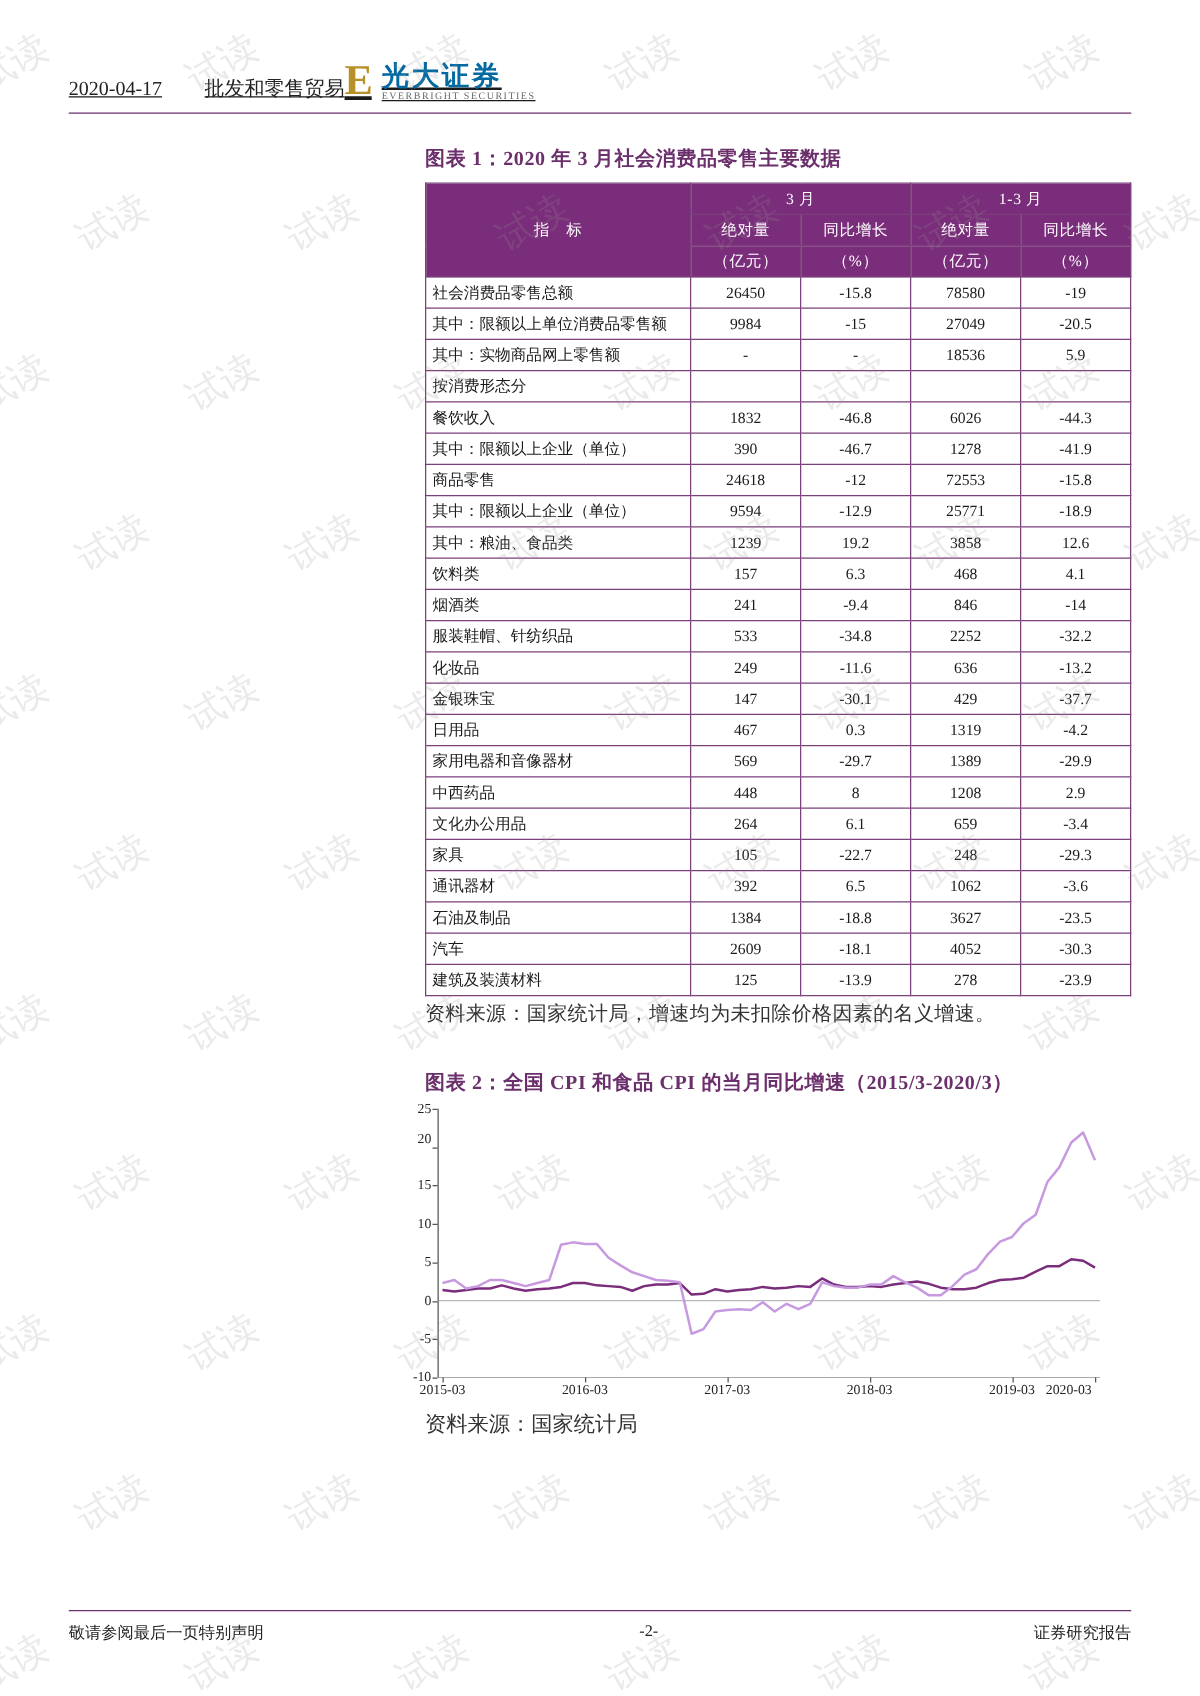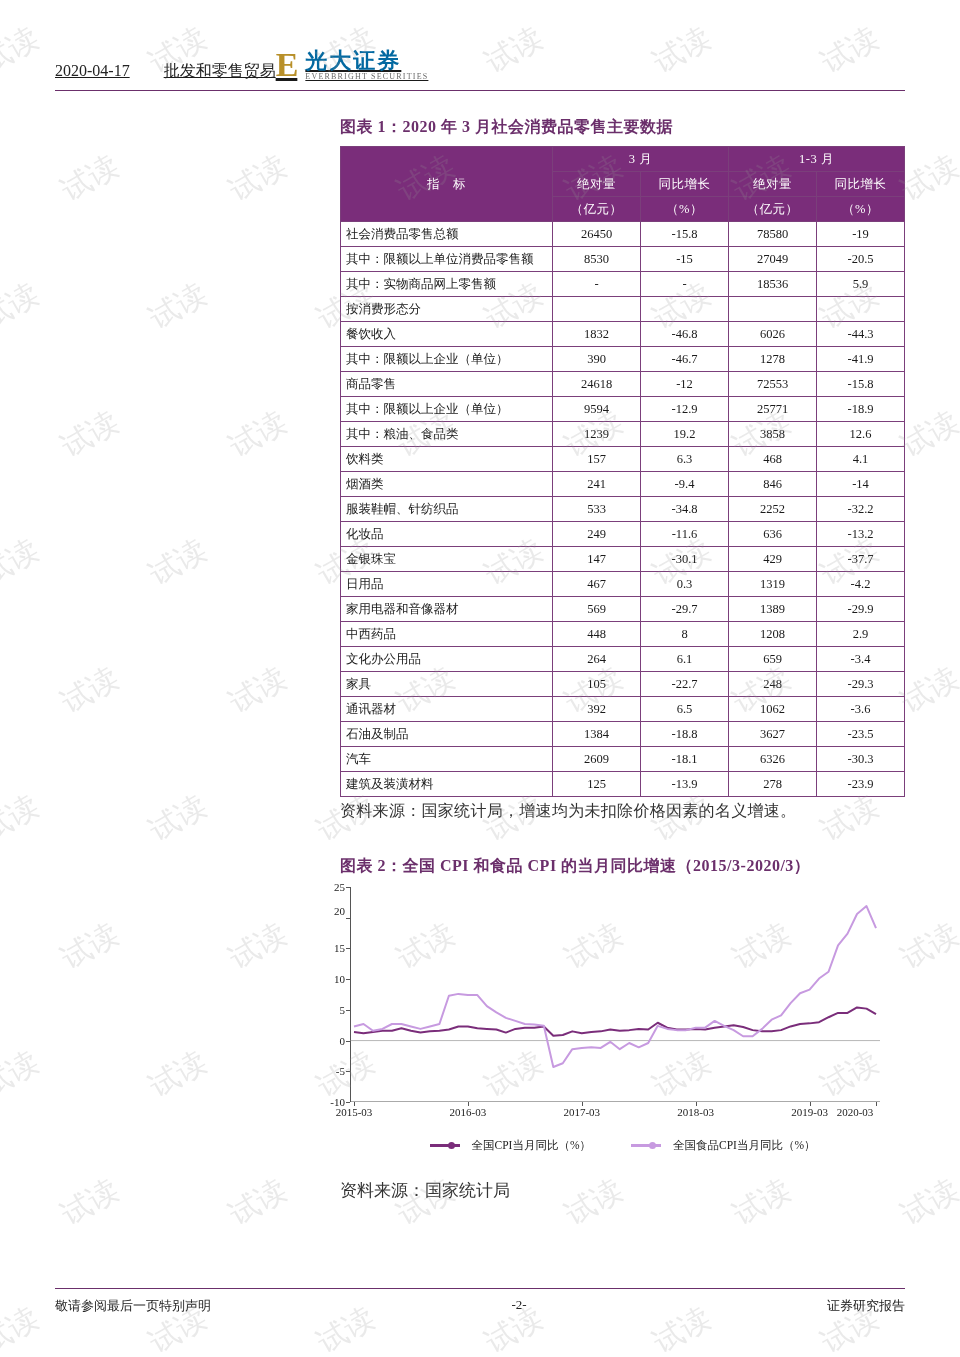--- a/index.html
+++ b/index.html
@@ -300,21 +300,21 @@
       <tbody id="table-body">
           <tr>
             <td class="label ind-0">社会消费品零售总额</td>
             <td class="num">26450</td>
             <td class="num">-15.8</td>
             <td class="num">78580</td>
             <td class="num">-19</td>
           </tr>
           <tr>
             <td class="label ind-0">其中：限额以上单位消费品零售额</td>
-            <td class="num">8530</td>
+            <td class="num">9984</td>
             <td class="num">-15</td>
             <td class="num">27049</td>
             <td class="num">-20.5</td>
           </tr>
           <tr>
             <td class="label ind-0">其中：实物商品网上零售额</td>
             <td class="num">-</td>
             <td class="num">-</td>
             <td class="num">18536</td>
             <td class="num">5.9</td>
@@ -442,21 +442,21 @@
             <td class="label ind-4">石油及制品</td>
             <td class="num">1384</td>
             <td class="num">-18.8</td>
             <td class="num">3627</td>
             <td class="num">-23.5</td>
           </tr>
           <tr>
             <td class="label ind-4">汽车</td>
             <td class="num">2609</td>
             <td class="num">-18.1</td>
-            <td class="num">6326</td>
+            <td class="num">4052</td>
             <td class="num">-30.3</td>
           </tr>
           <tr>
             <td class="label ind-4">建筑及装潢材料</td>
             <td class="num">125</td>
             <td class="num">-13.9</td>
             <td class="num">278</td>
             <td class="num">-23.9</td>
           </tr>
         </tbody>
@@ -498,32 +498,20 @@
         <div class="tickmark" style="left: 117.891px; top: 215px;"></div>
         <div class="xtick" style="left: 231.782px;">2017-03</div>
         <div class="tickmark" style="left: 231.782px; top: 215px;"></div>
         <div class="xtick" style="left: 345.673px;">2018-03</div>
         <div class="tickmark" style="left: 345.673px; top: 215px;"></div>
         <div class="xtick" style="left: 459.564px;">2019-03</div>
         <div class="tickmark" style="left: 459.564px; top: 215px;"></div>
         <div class="xtick" style="left: 505px;">2020-03</div>
         <div class="tickmark" style="left: 526px; top: 215px;"></div>
       </div>
-    <div class="legend">
-      <div class="legend-item">
-        <span class="legend-swatch" style="background:#7a2d7a"></span>
-        <span class="legend-dot" style="background:#7a2d7a"></span>
-        <span>全国CPI当月同比（%）</span>
-      </div>
-      <div class="legend-item">
-        <span class="legend-swatch" style="background:#c79ae0"></span>
-        <span class="legend-dot" style="background:#c79ae0"></span>
-        <span>全国食品CPI当月同比（%）</span>
-      </div>
-    </div>
   </div>
 
   <div class="src-note2">资料来源：国家统计局</div>
 
 </div>
 
 <div class="footer">
   <span>敬请参阅最后一页特别声明</span>
   <span>-2-</span>
   <span>证券研究报告</span>

